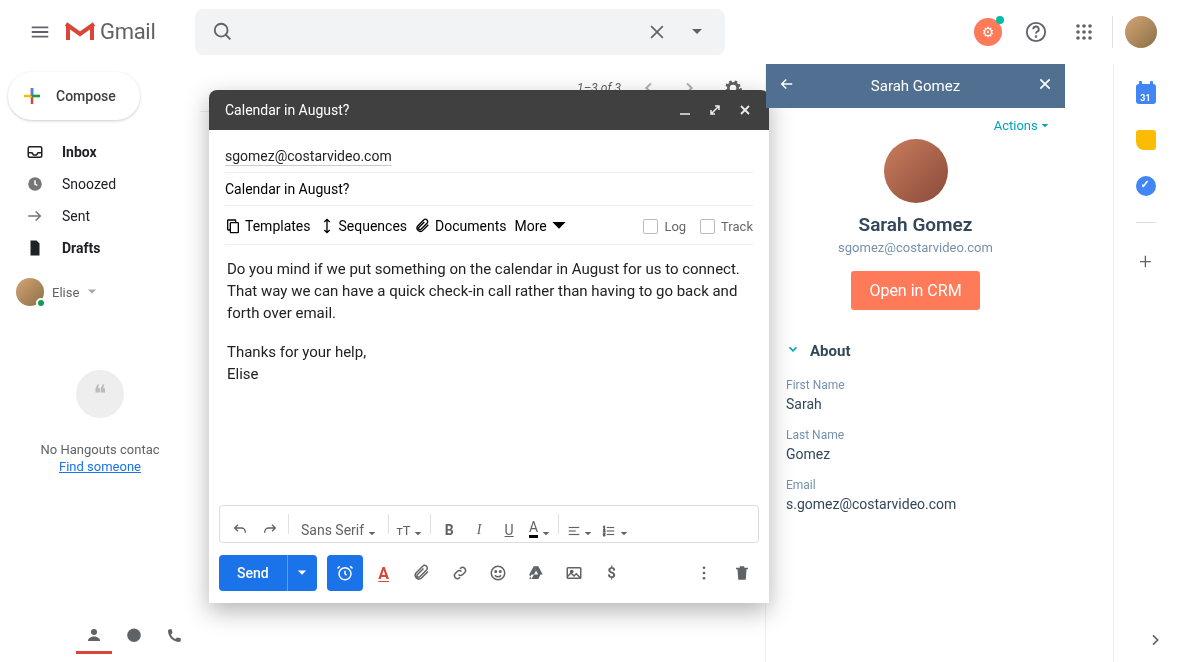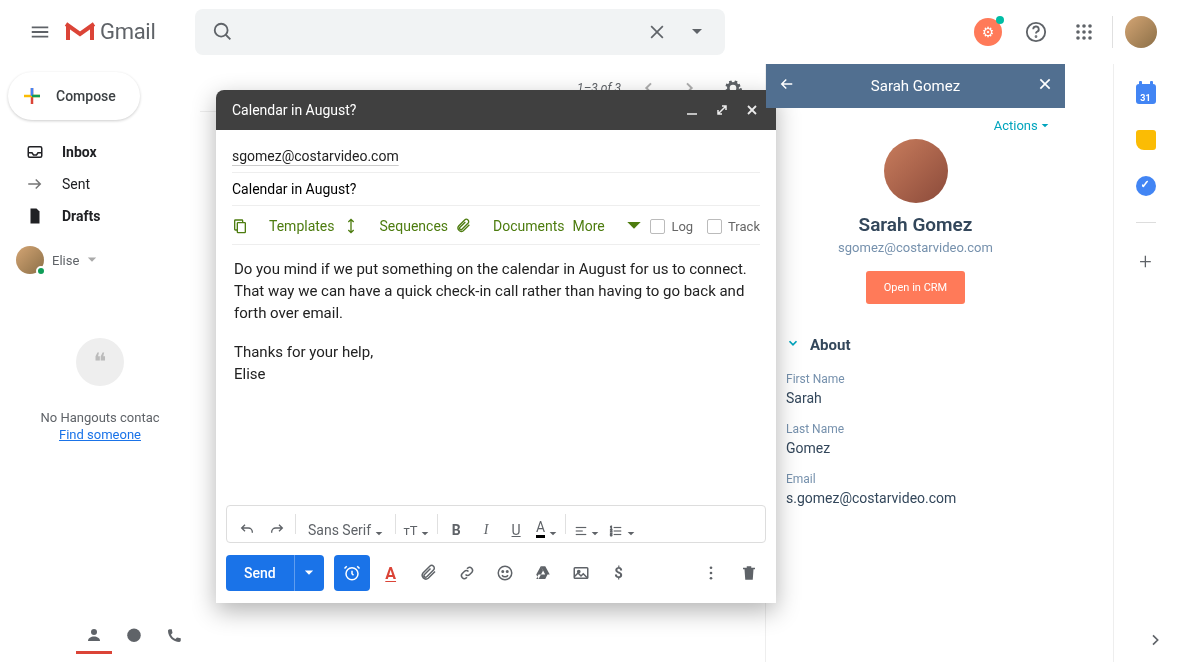--- a/index.html
+++ b/index.html
@@ -43,29 +43,29 @@
 .bottom-icons .bicon { width: 36px; height: 36px; display: flex; align-items: center; justify-content: center; color: #5f6368; }
 .bottom-icons .bicon.active { border-bottom: 3px solid #db4437; }
 
 
 .main { flex: 1; position: relative; }
 .toolbar-row { height: 48px; border-bottom: 1px solid #eee; display: flex; align-items: center; padding: 0 16px; justify-content: flex-end; gap: 12px; color: #5f6368; font-size: 12px; font-style: italic; }
 .toolbar-row .pager { display:flex; align-items:center; gap: 8px; }
 .pager-btn { width: 32px; height: 32px; display: flex; align-items: center; justify-content: center; cursor: pointer; color: #b0b0b0; }
 
 
-.compose-win { position: absolute; top: 26px; left: 16px; width: 560px; background: #fff; box-shadow: 0 8px 24px rgba(0,0,0,.3); border-radius: 8px 8px 0 0; overflow: hidden; }
+.compose-win { position: absolute; top: 26px; left: 9px; width: 560px; background: #fff; box-shadow: 0 8px 24px rgba(0,0,0,.3); border-radius: 8px 8px 0 0; overflow: hidden; }
 .compose-hdr { height: 40px; background: #404040; color: #fff; display: flex; align-items: center; padding: 0 12px 0 16px; font-size: 14px; }
 .compose-hdr-actions { margin-left: auto; display: flex; gap: 6px; }
 .compose-hdr-actions span { width: 24px; height: 24px; display: flex; align-items: center; justify-content: center; cursor: pointer; opacity: .9; }
 .compose-body { padding: 10px 16px 0; }
 .to-field, .subject-field { padding: 8px 0; border-bottom: 1px solid #eee; font-size: 14px; }
 .to-field .chip { text-decoration: underline; text-decoration-color: #ccc; text-underline-offset: 4px; color: #222; }
 .hs-toolbar { display: flex; align-items: center; gap: 8px; padding: 12px 0 10px; font-size: 14px; border-bottom: 1px solid #eee; }
-.hs-tool { color: #4d7c0f; display: flex; align-items: center; gap: 21px; cursor: pointer; }
+.hs-tool { color: #000000; display: flex; align-items: center; gap: 4px; cursor: pointer; }
 .hs-tool svg { width: 16px; height: 16px; }
 .log-track { margin-left: auto; display: flex; gap: 14px; color: #666; font-size: 13px; }
 .cb { display: flex; align-items: center; gap: 6px; }
 .cb-box { width: 15px; height: 15px; border: 1.5px solid #bbb; border-radius: 2px; }
 .email-body { padding: 14px 2px; font-size: 15px; color: #222; line-height: 1.45; min-height: 260px; }
 .email-body .para { margin-bottom: 18px; white-space: pre-wrap; }
 .format-bar { margin: 0 10px; border: 1px solid #ddd; border-radius: 4px; height: 38px; display: flex; align-items: center; padding: 0 6px; gap: 2px; color: #5f6368; font-size: 14px; }
 .fb-btn { min-width: 28px; height: 28px; display: flex; align-items: flex-end; justify-content: center; cursor: pointer; padding: 0 4px; }
 .fb-sep { width: 1px; height: 20px; background: #e0e0e0; margin: 0 2px; }
 .send-row { padding: 12px 10px; display: flex; align-items: center; gap: 4px; }
@@ -83,21 +83,21 @@
 .hs-panel-hdr { height: 44px; background: #516f90; color: #fff; display: flex; align-items: center; padding: 0 12px; font-size: 15px; position: relative; }
 .hs-panel-hdr .hs-back { cursor: pointer; }
 .hs-panel-hdr .hs-title { position: absolute; left: 0; right: 0; text-align: center; pointer-events: none; }
 .hs-panel-hdr .hs-close { margin-left: auto; cursor: pointer; }
 .hs-actions-row { display: flex; justify-content: flex-end; padding: 10px 16px 0; }
 .hs-actions { color: #00a4bd; font-size: 13px; cursor: pointer; }
 .hs-profile { text-align: center; padding: 6px 16px 18px; }
 .hs-avatar { width: 64px; height: 64px; border-radius: 50%; background: linear-gradient(135deg, #c97d5d, #8b4a3a); margin: 0 auto 10px; }
 .hs-name { font-size: 19px; font-weight: 600; color: #33475b; margin-bottom: 4px; }
 .hs-email { font-size: 13px; color: #7691ad; margin-bottom: 16px; }
-.open-crm { background: #ff7a59; color: #fff; border: none; padding: 10px 18px; border-radius: 3px; font-size: 11px; cursor: pointer; text-align: center; }
+.open-crm { background: #ff7a59; color: #fff; border: none; padding: 10px 18px; border-radius: 3px; font-size: 16px; cursor: pointer; text-align: center; }
 .hs-section { padding: 14px 20px 8px; }
 .hs-section-hdr { display: flex; gap: 10px; color: #33475b; font-weight: 700; font-size: 15px; cursor: pointer; }
 .hs-section-hdr svg { color: #00a4bd; }
 .hs-field { padding: 10px 20px 6px; }
 .hs-field-label { font-size: 12px; color: #7691ad; margin-bottom: 4px; }
 .hs-field-value { font-size: 14px; color: #33475b; }
 
 
 .addon-rail { width: 64px; flex-shrink: 0; border-left: 1px solid #eee; display: flex; flex-direction: column; align-items: center; padding-top: 20px; gap: 26px; margin-left: 48px; }
 .addon { width: 20px; height: 20px; cursor: pointer; }
@@ -195,20 +195,27 @@
         </svg>
       <span style="font-size:14px; font-weight:500; color:#3c4043;">Compose</span>
     </div>
     <ul class="nav-list">
       <li class="nav-item bold">
         <svg width="18" height="18" viewBox="0 0 24 24" fill="none" stroke="currentColor" stroke-width="2">
             <rect x="3" y="5" width="18" height="14" rx="2"></rect>
             <path d="M3 13h5l2 3h4l2-3h5"></path>
           </svg>
         <span>Inbox</span>
+      </li>
+      <li class="nav-item">
+        <svg width="18" height="18" viewBox="0 0 24 24" fill="currentColor">
+            <circle cx="12" cy="12" r="9" fill="currentColor"></circle>
+            <path d="M12 7v5l3 2" stroke="#fff" stroke-width="2" fill="none"></path>
+          </svg>
+        <span>Snoozed</span>
       </li>
       <li class="nav-item">
         <svg width="18" height="18" viewBox="0 0 24 24" fill="none" stroke="currentColor" stroke-width="2">
             <path d="M3 12h16M13 6l6 6-6 6"></path>
           </svg>
         <span>Sent</span>
       </li>
       <li class="nav-item bold">
         <svg width="18" height="18" viewBox="0 0 24 24" fill="currentColor">
             <path d="M6 2h8l4 4v16H6z"></path>

